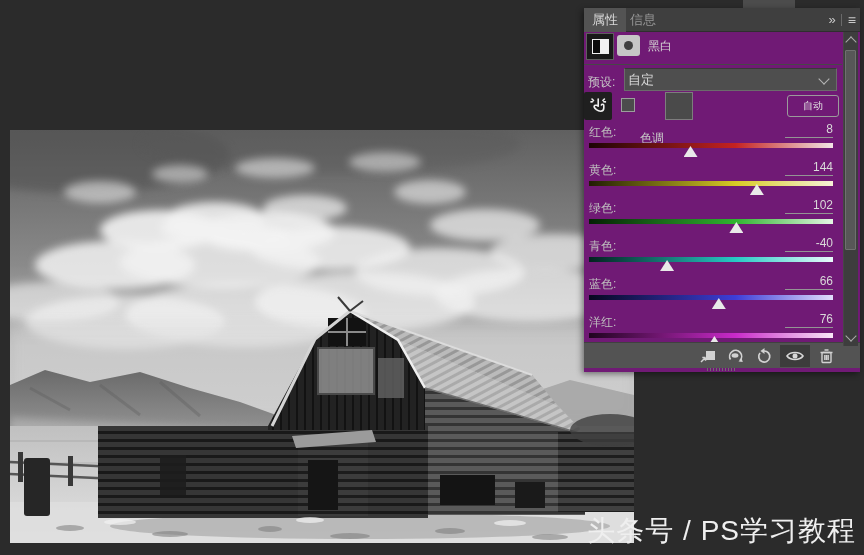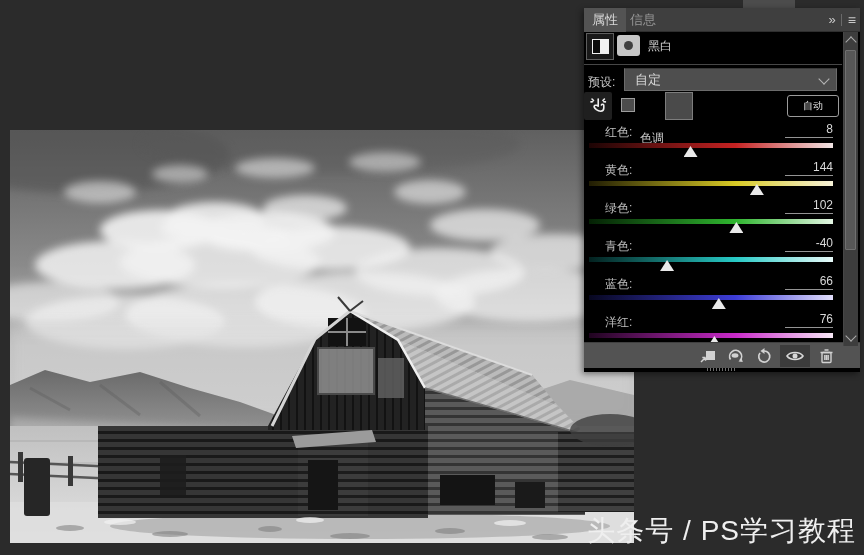--- a/index.html
+++ b/index.html
@@ -14,21 +14,21 @@
   
   .watermark{
     position:absolute;right:8px;bottom:5px;
     font-size:28px;color:#efefef;letter-spacing:1px;
   }
   
   .top-edge{position:absolute;left:743px;top:0;width:52px;height:8px;background:#4c4c4c;}
   
   .panel{
     position:absolute;left:584px;top:8px;width:276px;height:364px;
-    background:#000000;box-shadow:-2px 2px 6px rgba(0,0,0,.45);
+    background:#701a75;box-shadow:-2px 2px 6px rgba(0,0,0,.45);
     font-size:12px;color:#c6c6c6;
   }
   .tabbar{position:absolute;left:0;top:0;width:100%;height:23px;background:#3f3f3f;border-bottom:1px solid #2e2e2e;}
   .tab{position:absolute;top:0;height:23px;line-height:23px;padding:0 8px;font-size:13px;}
   .tab.active{left:0;background:#535353;color:#dadada;border-bottom:1px solid #535353;}
   .tab.inactive{left:38px;color:#979797;}
   .tab-icons{position:absolute;right:4px;top:0;height:23px;display:flex;align-items:center;gap:6px;color:#c9c9c9;}
   .tab-icons .sep{width:1px;height:12px;background:#6a6a6a;}
   .collapse-g{font-size:13px;letter-spacing:-1px;}
   .menu-g{font-size:14px;}
@@ -38,38 +38,38 @@
   .bw-glyph{width:15px;height:13px;border:1px solid #f0f0f0;background:linear-gradient(90deg,#0b0b0b 0 50%,#f2f2f2 50% 100%);}
   .mask-btn{position:absolute;left:31px;top:2px;width:23px;height:21px;background:#c6c6c6;border-radius:3px;display:flex;align-items:center;justify-content:center;}
   .mask-circle{width:9px;height:9px;border-radius:50%;background:#3f3f3f;}
   .adj-label{position:absolute;left:62px;top:5px;font-size:12px;color:#d6d6d6;white-space:nowrap;}
   .hdr-divider{position:absolute;left:0;top:56px;width:258px;height:1px;background:#474747;}
   
   .preset-label{position:absolute;left:4px;top:66px;}
   .dropdown{
     position:absolute;left:40px;top:60px;width:213px;height:23px;
     background:#4e4e4e;border:1px solid #6b6b6b;border-top-color:#383838;box-sizing:border-box;
-    line-height:21px;padding-left:10px;color:#d8d8d8;font-size:13px;
+    line-height:21px;padding-left:3px;color:#d8d8d8;font-size:13px;
   }
   .chev{display:inline-block;width:7px;height:7px;border-right:1px solid #b5b5b5;border-bottom:1px solid #b5b5b5;transform:rotate(45deg);}
   .dd-chev{position:absolute;right:8px;top:6px;}
   
   .tat-btn{position:absolute;left:0;top:84px;width:28px;height:28px;background:#1f1f1f;border-radius:2px;display:flex;align-items:center;justify-content:center;}
   .checkbox{position:absolute;left:37px;top:90px;width:12px;height:12px;border:1px solid #9d9d9d;background:#4c4c4c;}
   .tint-label{position:absolute;left:56px;top:90px;margin-top:32px;}
   .swatch{position:absolute;left:81px;top:84px;width:26px;height:26px;background:#4a4a4a;border:1px solid #7d7d7d;}
   .auto-btn{
     position:absolute;left:203px;top:87px;width:52px;height:22px;
     border:1px solid #9b9b9b;border-radius:3px;box-sizing:border-box;
     text-align:center;line-height:20px;color:#e3e3e3;font-size:10px;background:transparent;
   }
   
   .sliders{position:absolute;left:5px;top:113px;width:244px;}
   .srow{position:absolute;left:0;width:244px;height:38px;}
-  .srow-top{position:relative;height:20px;margin-left:16px;}
+  .srow-top{position:relative;height:20px;}
   .slabel{position:absolute;left:0;top:3px;color:#bfbfbf;}
   .svalue{
     position:absolute;right:0;top:1px;width:48px;text-align:right;
     color:#d9d9d9;border-bottom:1px solid #949494;padding-bottom:1px;
   }
   .strack{position:absolute;left:0;top:22px;width:244px;height:5px;}
   .sthumb{
     position:absolute;top:3px;width:14px;height:11px;background:#e9e9e9;
     clip-path:polygon(50% 0,100% 100%,0 100%);
     filter:drop-shadow(0 1px 1px rgba(0,0,0,.6));

